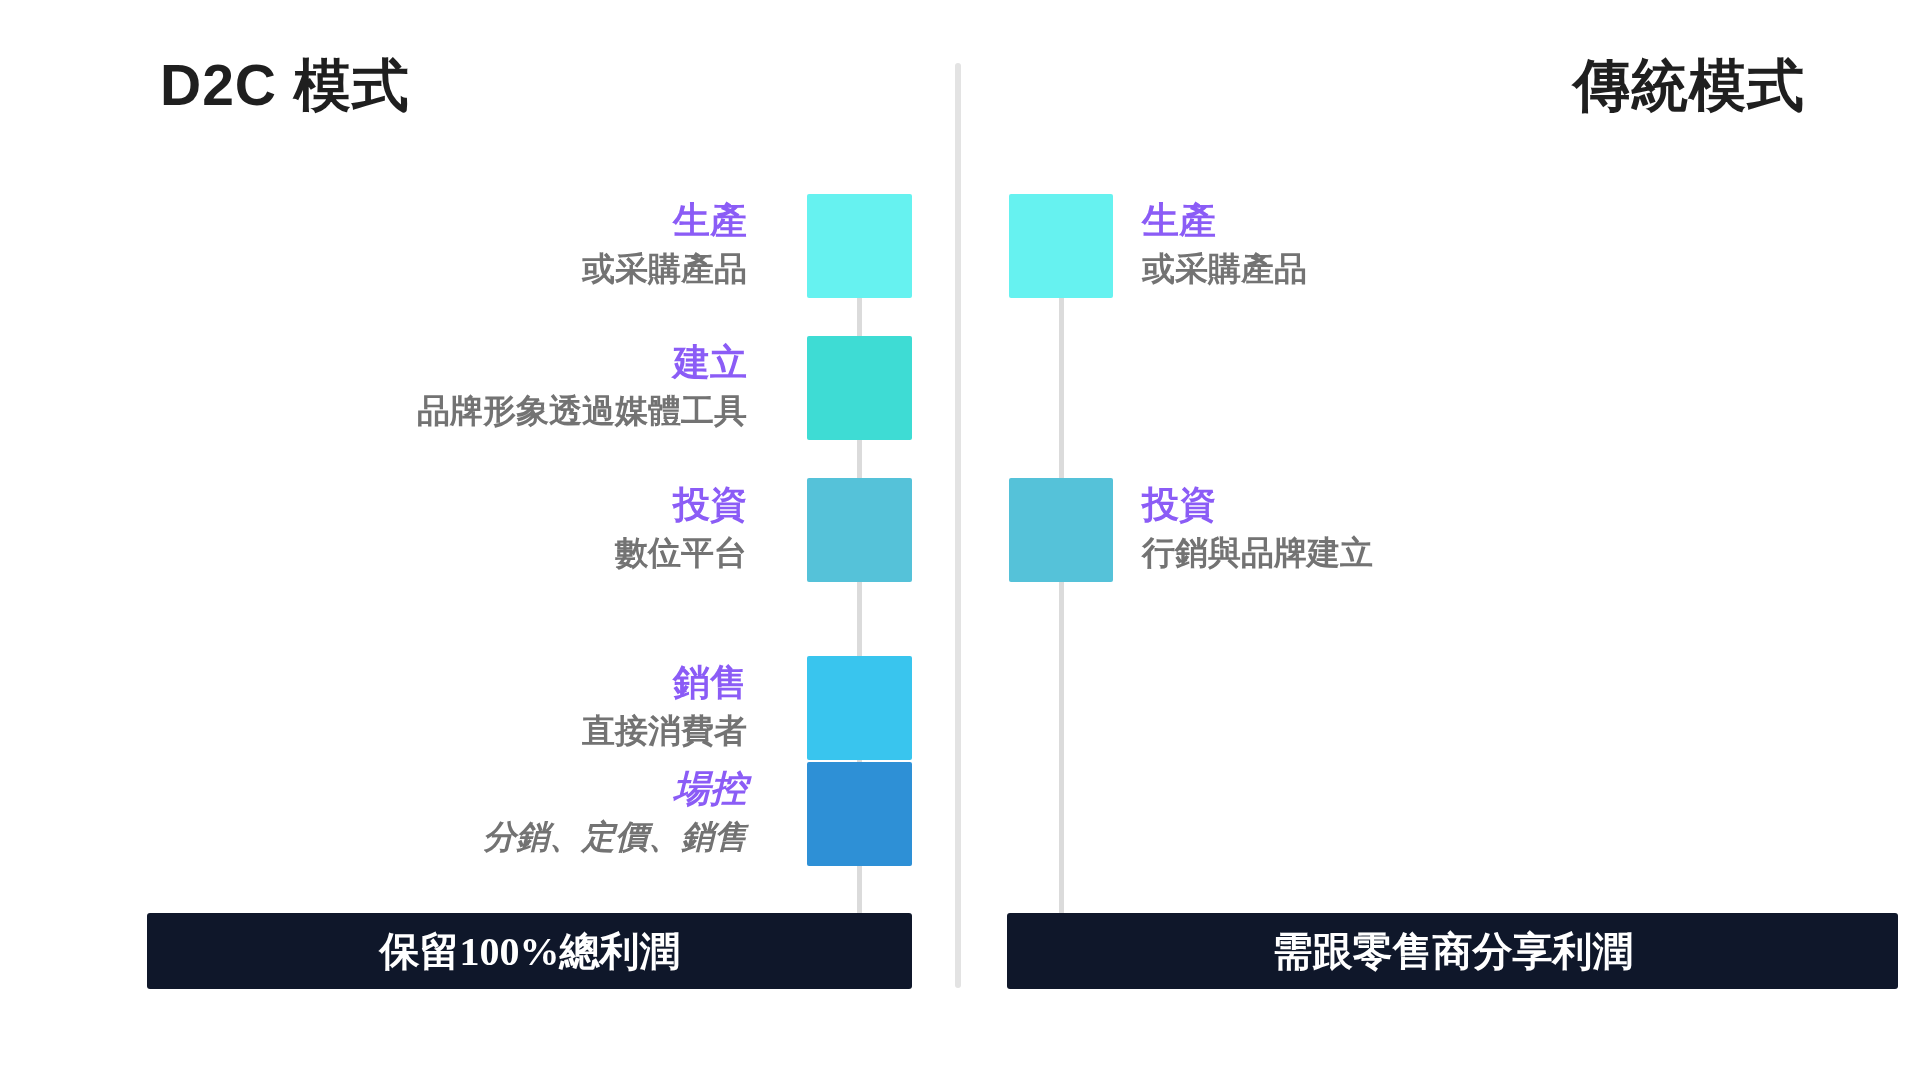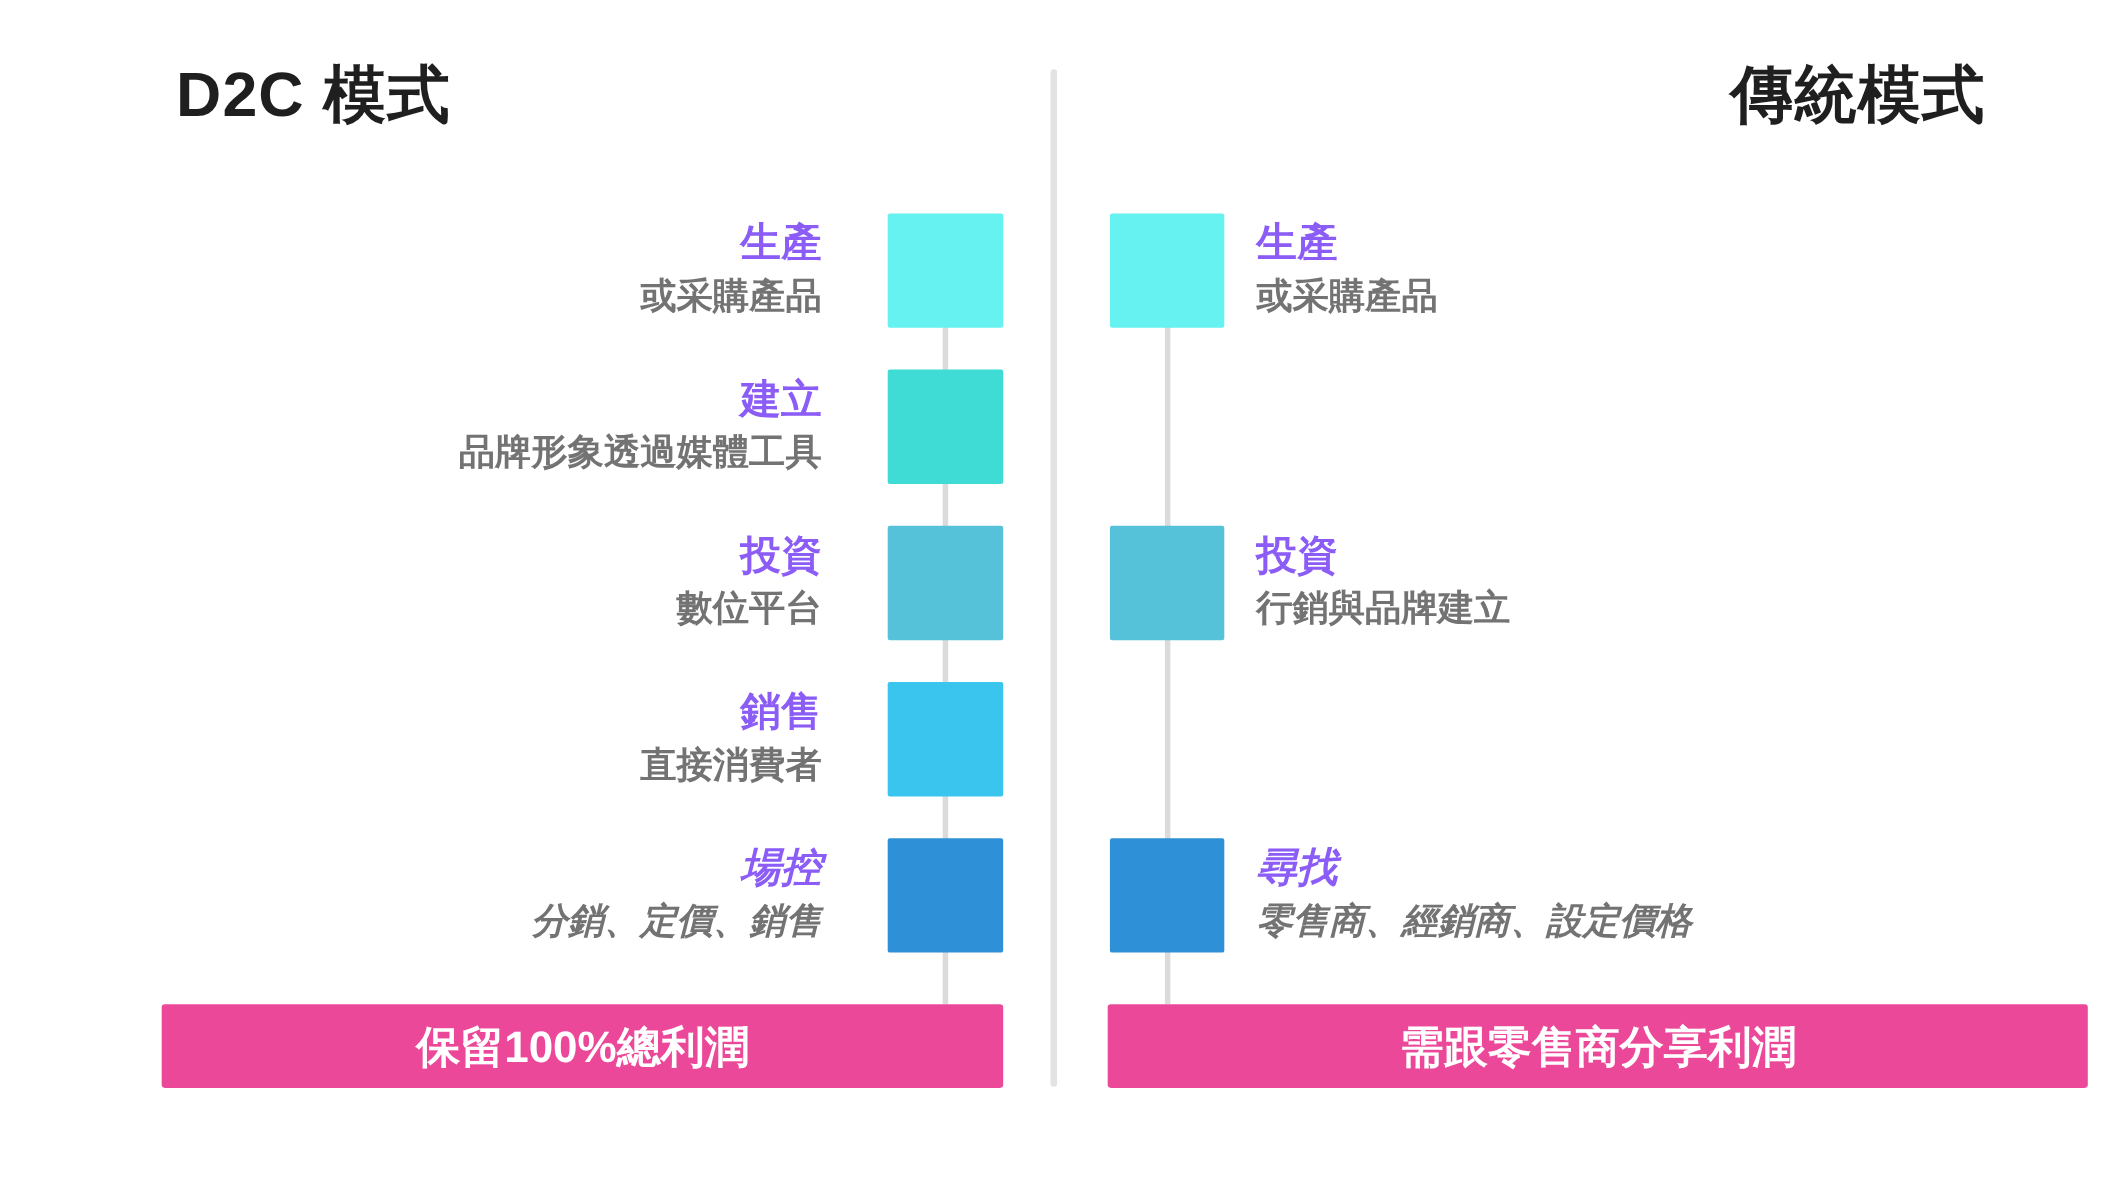--- a/index.html
+++ b/index.html
@@ -46,21 +46,21 @@
     z-index: 0;
   }
   .connector.left-conn  { left: 857px; }
   .connector.right-conn { left: 1059px; }
 
   
   .step { position: absolute; left: 0; width: 100%; height: 104px; z-index: 1; }
   .row-0 { top: 194px; }
   .row-1 { top: 336px; }
   .row-2 { top: 478px; }
-  .row-3 { top: 620px; }
+  .row-3 { top: 656px; }
   .row-4 { top: 762px; font-style: italic; }
 
   .square {
     position: absolute;
     top: 0;
     height: 104px;
     border-radius: 2px;
   }
   .square.left-sq  { left: 807px;  width: 105px; }
   .square.right-sq { left: 1009px; width: 104px; }
@@ -80,26 +80,27 @@
     font-weight: 700;
     color: #737373;
     line-height: 46px;
   }
 
   
   .footer-bar {
     position: absolute;
     top: 913px;
     height: 76px;
-    background: #ec4899;
+    background: #0f172a;
     border-radius: 3px;
     display: flex;
     align-items: center;
     justify-content: center;
     z-index: 2;
+    font-family: Liberation Serif, serif;
   }
   .footer-bar.left-bar  { left: 147px;  width: 765px; }
   .footer-bar.right-bar { left: 1007px; width: 891px; }
   .footer-label {
     color: #ffffff;
     font-size: 40px;
     font-weight: 800;
     white-space: nowrap;
   }
 </style>
@@ -165,27 +166,20 @@
   </div>
 
   <div class="step row-2">
     <div class="square right-sq" style="background: rgb(85, 194, 217);"></div>
     <div class="step-text right-text">
       <div class="step-title">投資</div>
       <div class="step-sub">行銷與品牌建立</div>
     </div>
   </div>
 
-  <div class="step row-4">
-    <div class="square right-sq" style="background: rgb(46, 144, 214);"></div>
-    <div class="step-text right-text">
-      <div class="step-title">尋找</div>
-      <div class="step-sub">零售商、經銷商、設定價格</div>
-    </div>
-  </div>
 
   <div class="footer-bar left-bar">
     <span class="footer-label">保留100%總利潤</span>
   </div>
   <div class="footer-bar right-bar">
     <span class="footer-label">需跟零售商分享利潤</span>
   </div>
 
 </div>
 

